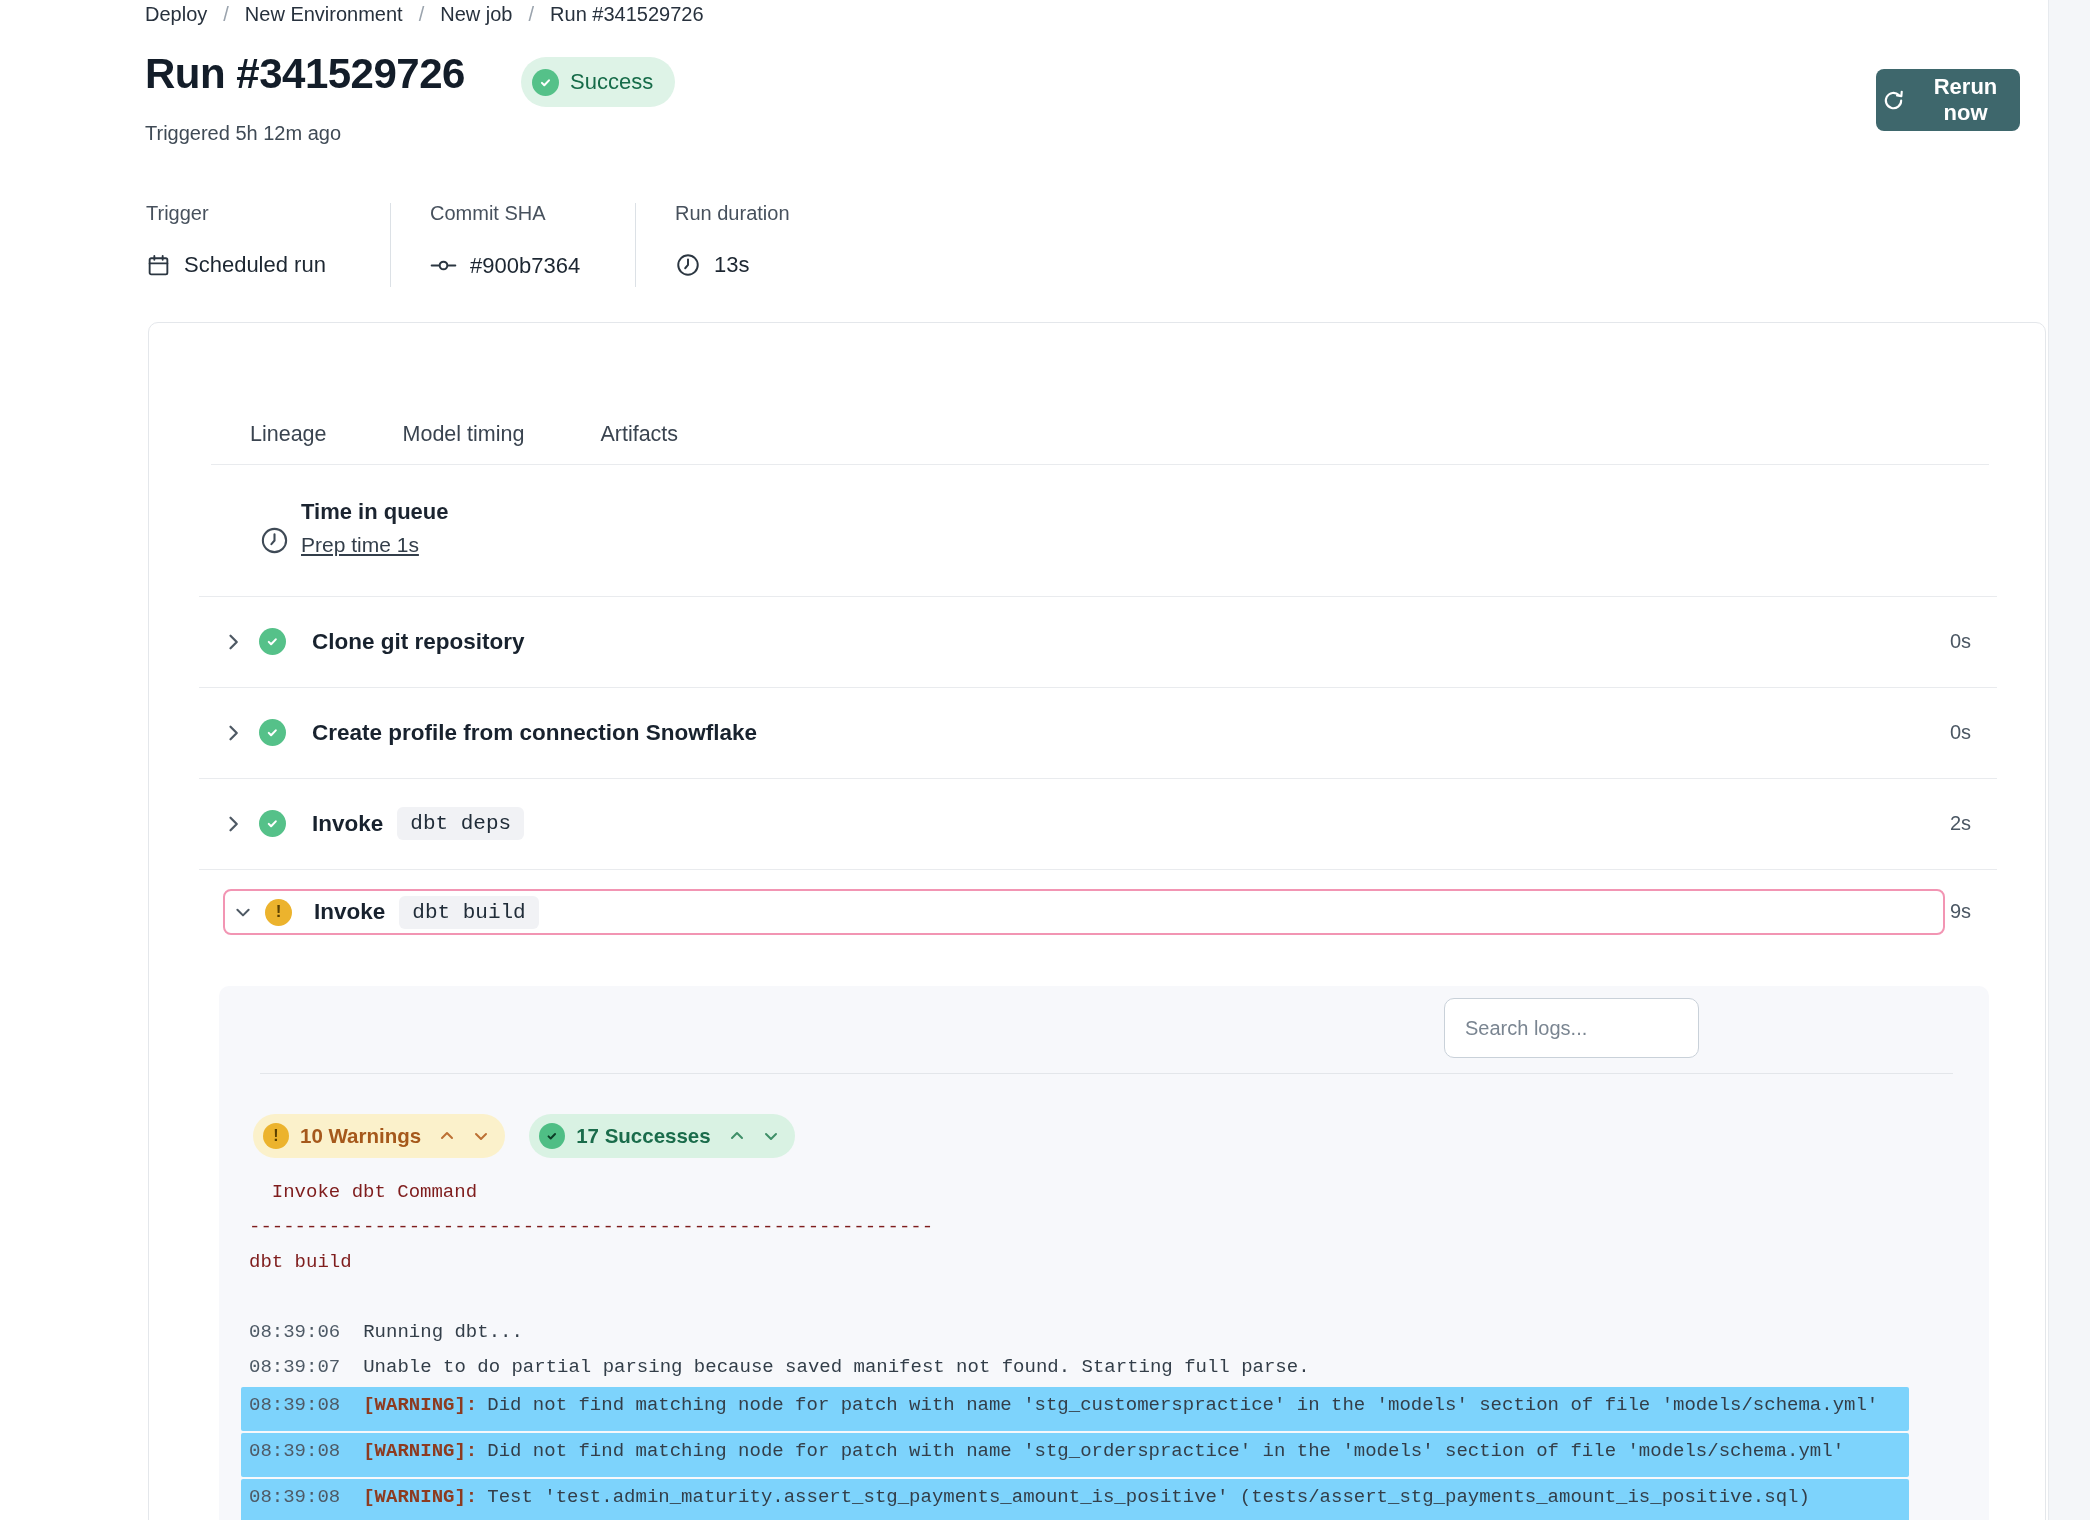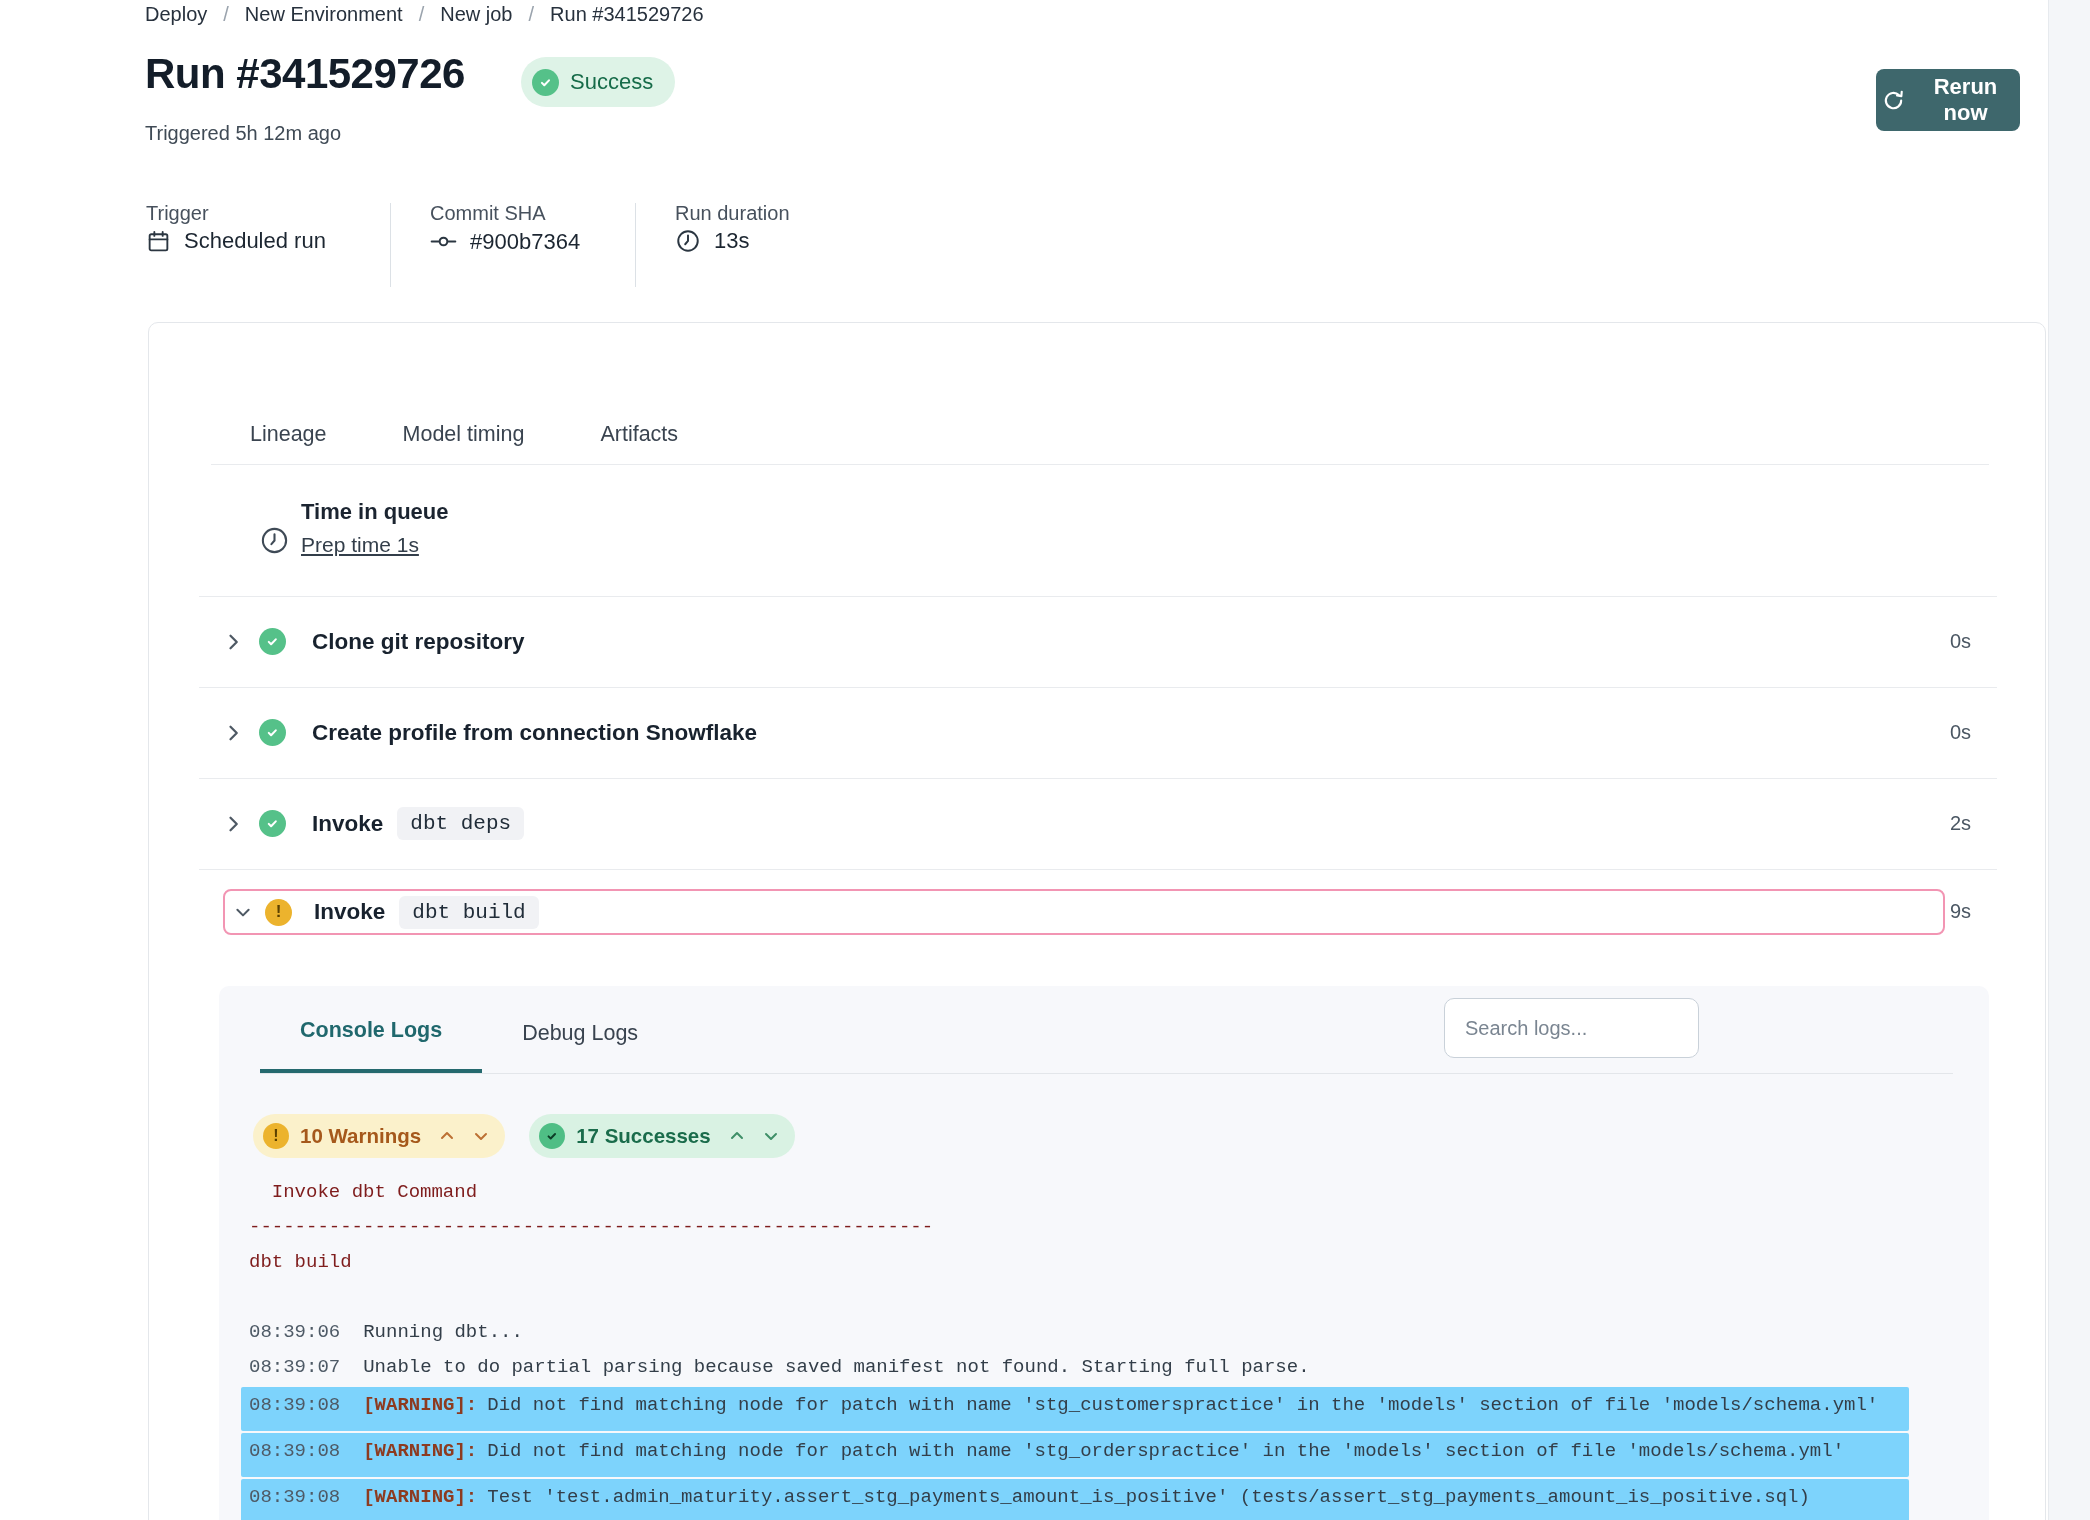--- a/index.html
+++ b/index.html
@@ -16,21 +16,21 @@
 
   
   .page-title{position:absolute;left:145px;top:50px;font-size:42px;font-weight:700;color:#131d29;letter-spacing:-0.5px;}
   .status-pill{position:absolute;left:521px;top:57px;height:50px;border-radius:25px;background:#def3e7;
                display:flex;align-items:center;gap:11px;padding:0 22px 0 11px;font-size:22px;color:#166b49;}
   .check-circle{width:27px;height:27px;border-radius:50%;background:#55c189;display:flex;align-items:center;justify-content:center;flex:none;}
   .check-circle svg{width:15px;height:15px;}
   .triggered{position:absolute;left:145px;top:122px;font-size:20px;color:#3f4a55;}
 
   .meta-label{position:absolute;top:202px;font-size:20px;color:#47515d;}
-  .meta-value{position:absolute;top:228px;display:flex;align-items:center;gap:13px;font-size:22px;color:#1c2631;}
+  .meta-value{position:absolute;top:252px;display:flex;align-items:center;gap:13px;font-size:22px;color:#1c2631;}
   .meta-value svg{flex:none;}
   .meta-divider{position:absolute;top:203px;width:1px;height:84px;background:#dce1e6;}
 
   .rerun-btn{position:absolute;left:1876px;top:69px;width:144px;height:62px;background:#3e676c;border:none;border-radius:8px;
              color:#fff;display:flex;align-items:center;justify-content:center;gap:12px;font-size:22px;font-weight:600;
              font-family:"Liberation Sans",sans-serif;cursor:pointer;}
 
   
   .card{position:absolute;left:148px;top:322px;width:1898px;height:1250px;background:#fff;
         border:1px solid #e4e7eb;border-radius:10px;box-sizing:border-box;}
@@ -248,24 +248,20 @@
             <path d="M3 6l5 5 5-5" fill="none" stroke="currentColor" stroke-width="1.8" stroke-linecap="round" stroke-linejoin="round"></path>
           </svg>
       </span>
       <span class="step-icon warn">!</span>
       <span class="step-label">Invoke</span>
       <span class="chip">dbt build</span>
     </div>
     <span class="duration" style="top:577px;">9s</span>
 
     <div class="log-panel">
-      <div class="log-tabs">
-        <div class="log-tab active">Console Logs</div>
-        <div class="log-tab">Debug Logs</div>
-      </div>
       <div class="log-tabs-line"></div>
 
       <input class="search-input" type="text" placeholder="Search logs..." style="">
 
       <div class="log-badges">
         <div class="badge warn">
           <span class="mini-circle warn">!</span>
           <span>10 Warnings</span>
           <span class="chev-btn">
             <svg width="16" height="16" viewBox="0 0 16 16">

